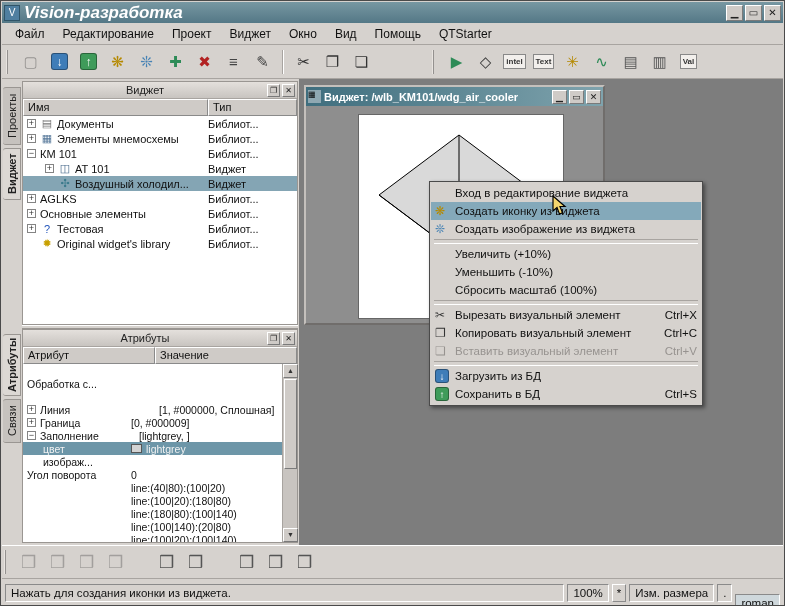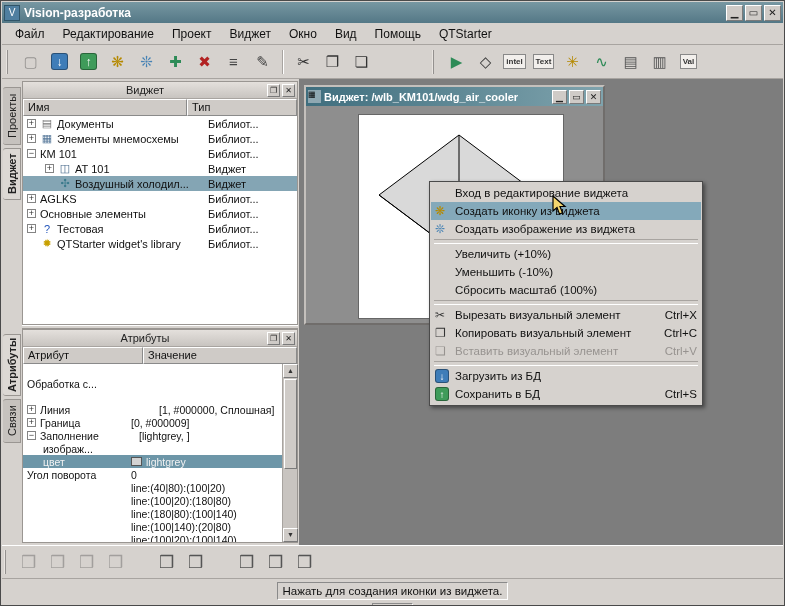--- a/index.html
+++ b/index.html
@@ -4,21 +4,21 @@
 <style>
   * { margin:0; padding:0; box-sizing:border-box; }
   html,body { background:#9a9a9a; }
   body { font-family:"Liberation Sans", sans-serif; }
   #app { position:relative; width:785px; height:606px; background:#d6d2ce; border:1px solid #4a4a4a; overflow:hidden; }
 
   
   .titlebar { position:absolute; left:1px; top:1px; right:1px; height:21px;
     background:linear-gradient(to bottom,#7797a2,#547886); display:flex; align-items:center; padding:0 2px; }
   .titlebar .app-icon { width:16px; height:16px; background:#4f7fa0; color:#fff; font-size:10px; display:flex; align-items:center; justify-content:center; border:1px solid #2f5468; margin-right:4px; }
-  .titlebar .ttext { color:#fff; font-weight:bold; font-size:12px; flex:1; }
+  .titlebar .ttext { color:#fff; font-weight:bold; font-size:17px; flex:1;font-style:italic; }
   .winbtn { width:17px; height:16px; margin-left:2px; background:#cfcbc7; border:1px solid; border-color:#fff #7a7a7a #7a7a7a #fff; font-size:10px; line-height:14px; text-align:center; color:#222; }
 
   
   .menubar { position:absolute; left:1px; top:22px; right:1px; height:22px; background:#d6d2ce; border-bottom:1px solid #a8a4a0; display:flex; align-items:center; padding-left:4px; }
   .menu-item { padding:3px 9px; font-size:12px; color:#111; }
 
   
   .toolbar { position:absolute; left:1px; top:44px; right:1px; height:34px; background:#d6d2ce; border-bottom:1px solid #a8a4a0; }
   .tb-group { position:absolute; top:3px; display:flex; align-items:center; }
   .tb-handle { width:5px; height:24px; border-left:2px ridge #e8e4e0; margin:0 5px 0 2px; }
@@ -86,21 +86,21 @@
   .mi-label { flex:1; white-space:nowrap; overflow:hidden; }
   .mi-short { margin-left:16px; white-space:nowrap; }
   .msep { height:5px; margin:1px 3px; border-top:1px solid #a8a4a0; border-bottom:1px solid #fff; }
 
   
   .bottom-toolbar { position:absolute; left:1px; top:544px; right:1px; height:34px; background:#d6d2ce; border-top:1px solid #fff; border-bottom:1px solid #a8a4a0; display:flex; align-items:center; }
   .bt-gap { width:22px; }
   .bottom-toolbar .tb-btn .glyph { font-size:17px; color:#555; }
 
   
-  .statusbar { position:absolute; left:1px; top:579px; right:1px; height:25px; background:#d6d2ce; display:flex; align-items:center; padding:2px 3px; gap:3px;flex-direction:column; }
+  .statusbar { position:absolute; left:1px; top:579px; right:1px; height:25px; background:#d6d2ce; display:flex; align-items:center; padding:2px 3px; gap:3px; }
   .sb-box { border:1px solid; border-color:#8a8a8a #fff #fff #8a8a8a; font-size:11.5px; padding:2px 5px; color:#111; background:#d6d2ce; white-space:nowrap; }
   .sb-msg { flex:1; }
   .sb-star { border-color:#fff #8a8a8a #8a8a8a #fff; padding:2px 4px; }
   .sb-user { background:#cfd8dc;margin-top:20px; }
 
   
   .cursor { position:absolute; left:551px; top:194px; z-index:99; }
 </style>
 </head>
 <body>
@@ -208,21 +208,21 @@
         <div class="vtab" style="top: 320px; height: 44px;">Связи</div>
       </div>
 
     <div class="dock" style="left:20px; top:2px; width:276px; height:244px;">
       <div class="dock-header">
         <div class="dock-title">Виджет</div>
         <div class="dock-btn">❐</div>
         <div class="dock-btn">✕</div>
       </div>
       <div class="col-header">
-        <div class="col-cell" style="width:164px;">Имя</div>
+        <div class="col-cell" style="width:185px;">Имя</div>
         <div class="col-cell" style="flex:1;">Тип</div>
       </div>
       <div class="grid-body" style="height:208px;">
           <div class="trow">
             <div class="tname" style="width: 185px; padding-left: 4px;">
               <span class="expander">+</span>
               <span class="ticon" style="color: rgb(119, 119, 119);">▤</span>
               <span class="tlabel">Документы</span>
             </div>
             <div class="ttype" style="flex: 1 1 0%;">Библиот...</div>
@@ -277,37 +277,37 @@
               <span class="expander">+</span>
               <span class="ticon" style="color: rgb(34, 85, 187);">?</span>
               <span class="tlabel">Тестовая</span>
             </div>
             <div class="ttype" style="flex: 1 1 0%;">Библиот...</div>
           </div>
           <div class="trow">
             <div class="tname" style="width: 185px; padding-left: 4px;">
               <span class="exp-spacer"></span>
               <span class="ticon" style="color: rgb(200, 160, 0);">✹</span>
-              <span class="tlabel">QTStarter widget's library</span>
+              <span class="tlabel">Original widget's library</span>
             </div>
             <div class="ttype" style="flex: 1 1 0%;">Библиот...</div>
           </div>
         </div>
     </div>
 
     <div class="splitter" style="top:246px;"></div>
 
     <div class="dock" style="left:20px; top:250px; width:276px; height:214px;">
       <div class="dock-header">
         <div class="dock-title">Атрибуты</div>
         <div class="dock-btn">❐</div>
         <div class="dock-btn">✕</div>
       </div>
       <div class="col-header">
-        <div class="col-cell" style="width:120px;">Атрибут</div>
+        <div class="col-cell" style="width:132px;">Атрибут</div>
         <div class="col-cell" style="flex:1;">Значение</div>
       </div>
       <div class="grid-body" style="height:178px; margin-right:15px;">
           <div class="arow">
             <div class="aname" style="width: 108px; padding-left: 4px;">
               <span></span>
             </div>
             <div class="avalue" style="flex: 1 1 0%;">
               <span></span>
             </div>
@@ -346,37 +346,37 @@
               <span>[0, #000009]</span>
             </div>
           </div>
           <div class="arow">
             <div class="aname" style="width: 108px; padding-left: 4px;">
               <span class="expander">−</span>
               <span>Заполнение</span>
             </div>
             <div class="avalue" style="flex: 1 1 0%; padding-left: 8px;">
               <span>[lightgrey, ]</span>
-            </div>
-          </div>
-          <div class="arow">
-            <div class="aname" style="width: 108px; padding-left: 20px;">
-              <span>изображ...</span>
-            </div>
-            <div class="avalue" style="flex: 1 1 0%;">
-              <span></span>
             </div>
           </div>
           <div class="arow sel">
             <div class="aname" style="width: 108px; padding-left: 20px;">
               <span>цвет</span>
             </div>
             <div class="avalue" style="flex: 1 1 0%;">
               <span class="swatch" style="background: rgb(211, 211, 211);"></span>
               <span>lightgrey</span>
+            </div>
+          </div>
+          <div class="arow">
+            <div class="aname" style="width: 108px; padding-left: 20px;">
+              <span>изображ...</span>
+            </div>
+            <div class="avalue" style="flex: 1 1 0%;">
+              <span></span>
             </div>
           </div>
           <div class="arow">
             <div class="aname" style="width: 108px; padding-left: 4px;">
               <span>Угол поворота</span>
             </div>
             <div class="avalue" style="flex: 1 1 0%;">
               <span>0</span>
             </div>
           </div>

